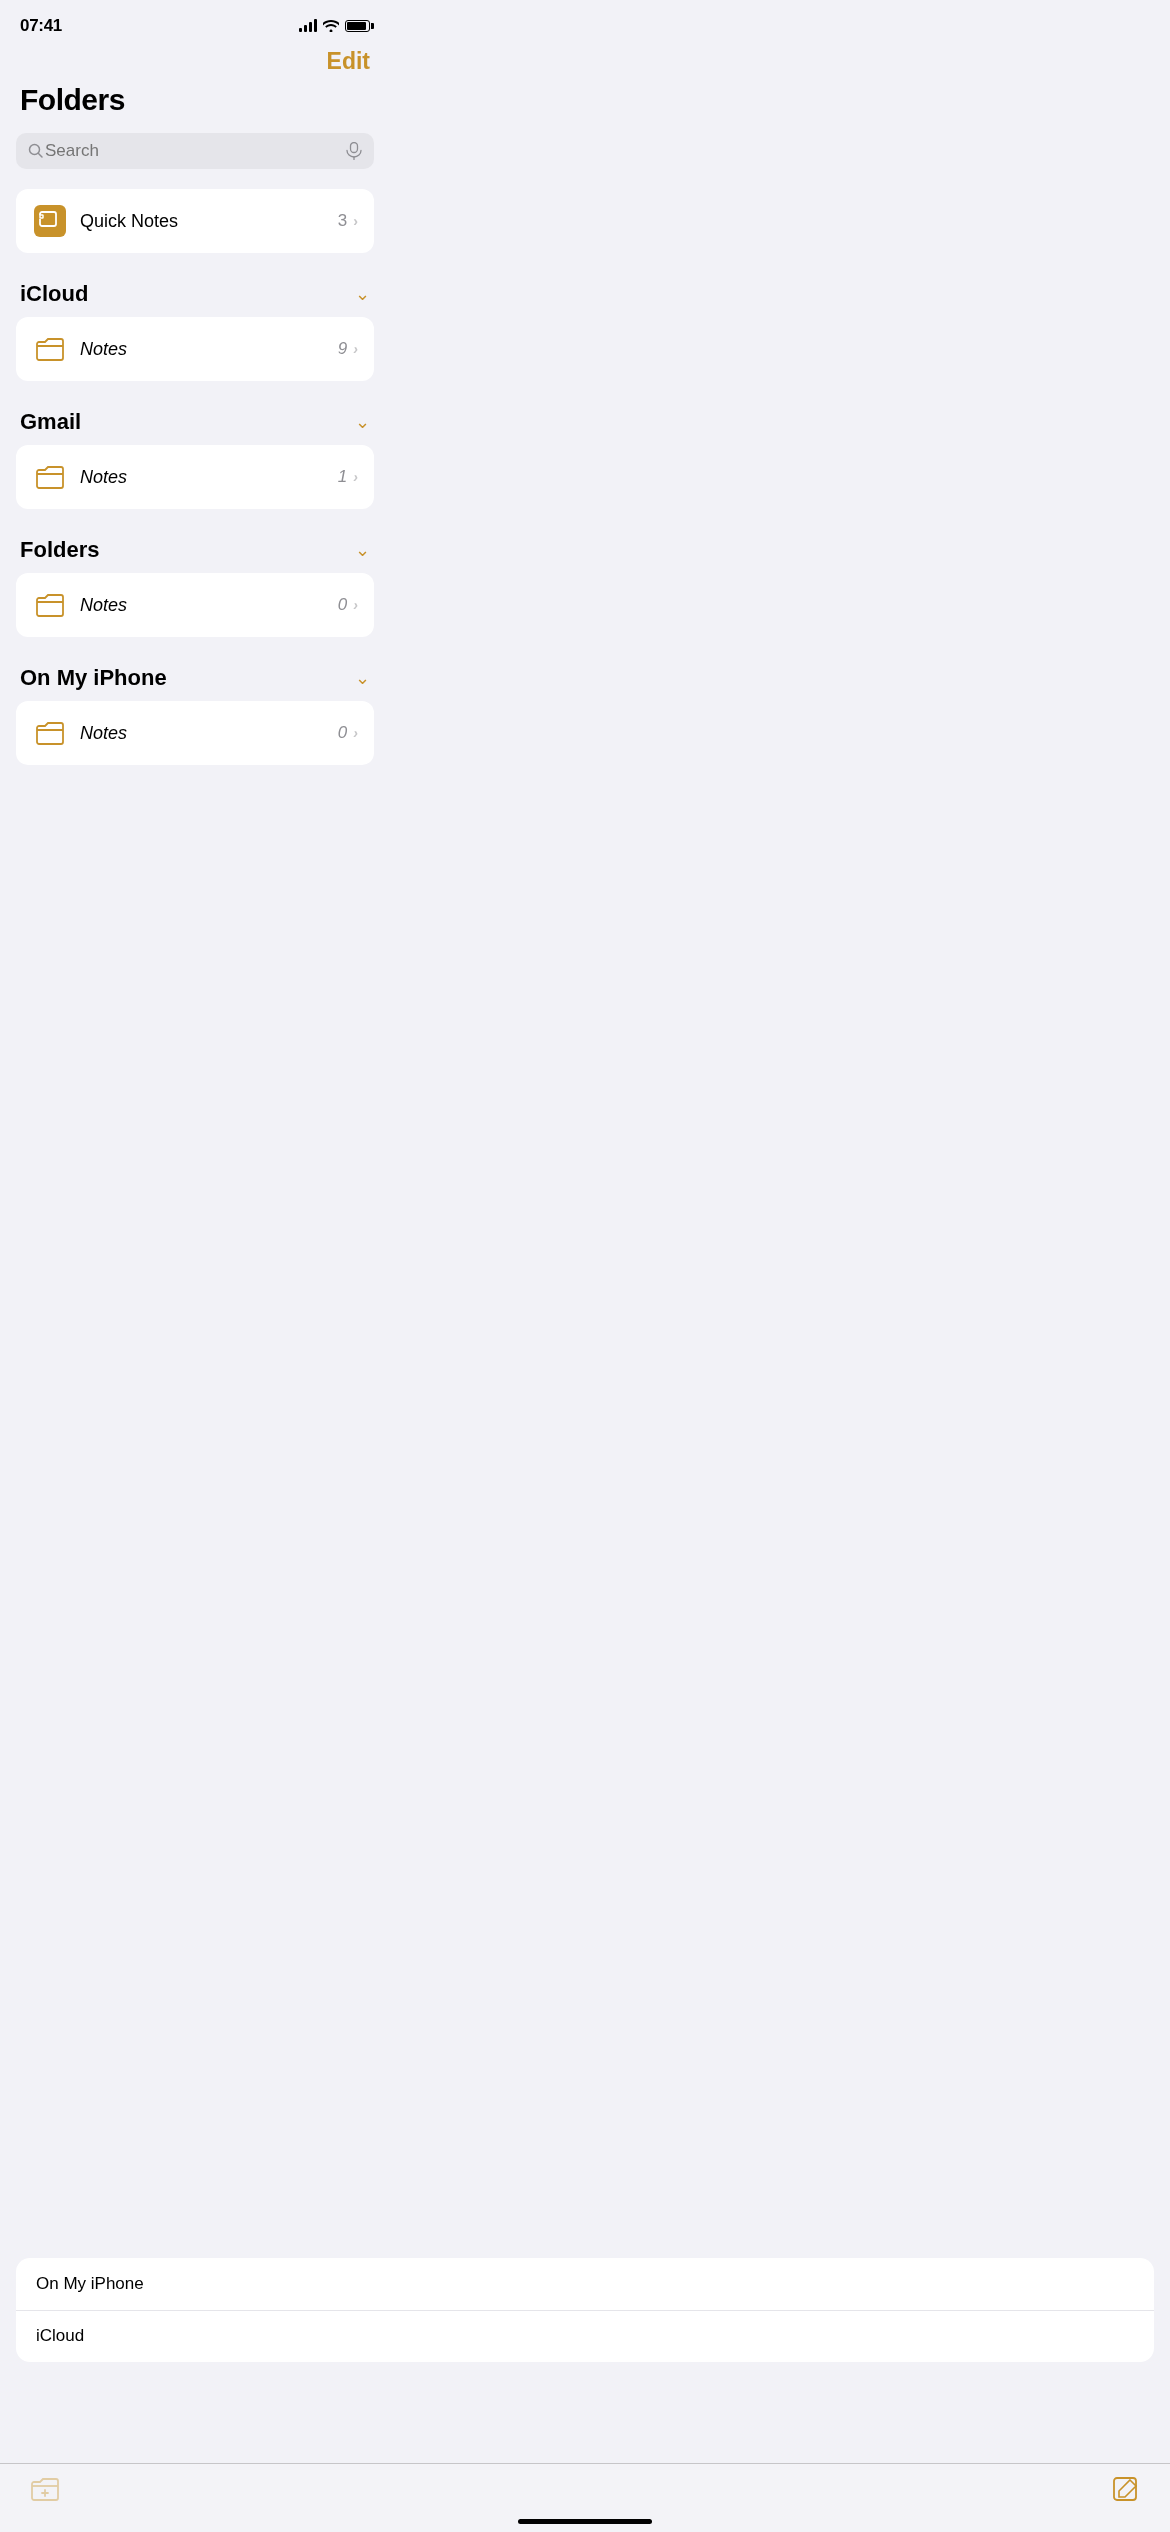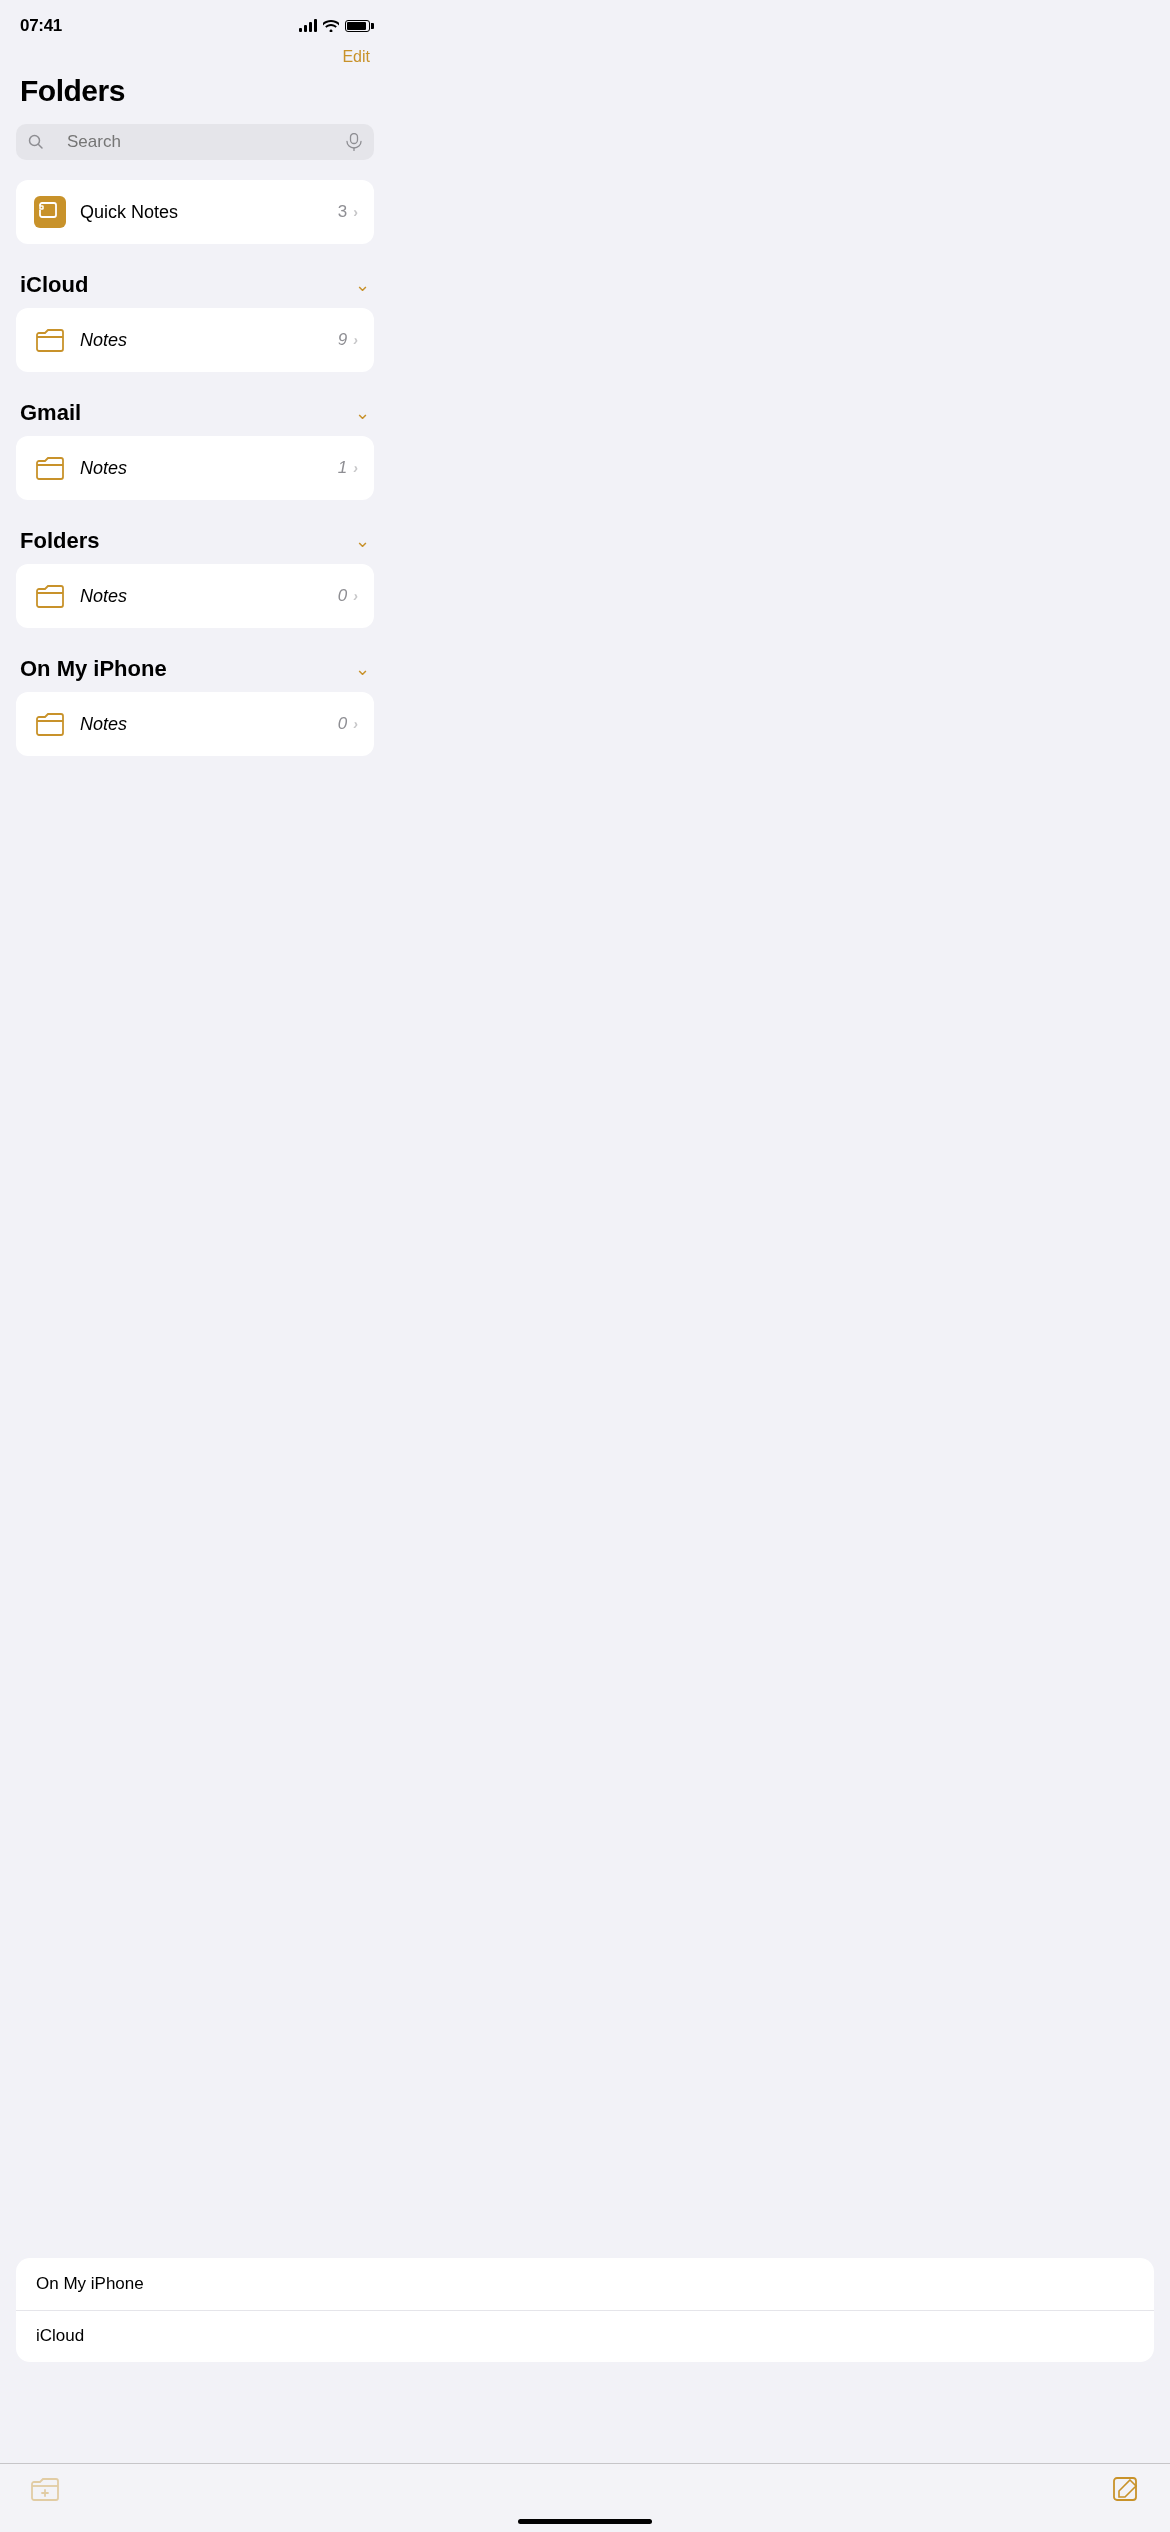--- a/index.html
+++ b/index.html
@@ -86,22 +86,22 @@
 
     
     .top-bar {
       display: flex;
       justify-content: flex-end;
       padding: 4px 20px 0 20px;
     }
 
     .edit-button {
       color: #c8922a;
-      font-size: 16px;
-      font-weight: 400;
+      font-size: 23px;
+      font-weight: 700;
       background: none;
       border: none;
       cursor: pointer;
     }
 
     
     .page-title {
       padding: 8px 20px 16px 20px;
     }
 
@@ -116,21 +116,21 @@
     .search-container {
       padding: 0 16px 20px 16px;
     }
 
     .search-bar {
       background: #e5e5ea;
       border-radius: 10px;
       display: flex;
       align-items: center;
       padding: 8px 12px;
-      gap: 23px;
+      gap: 1px;
     }
 
     .search-icon-svg {
       color: #8e8e93;
       flex-shrink: 0;
     }
 
     .search-input {
       flex: 1;
       background: none;

